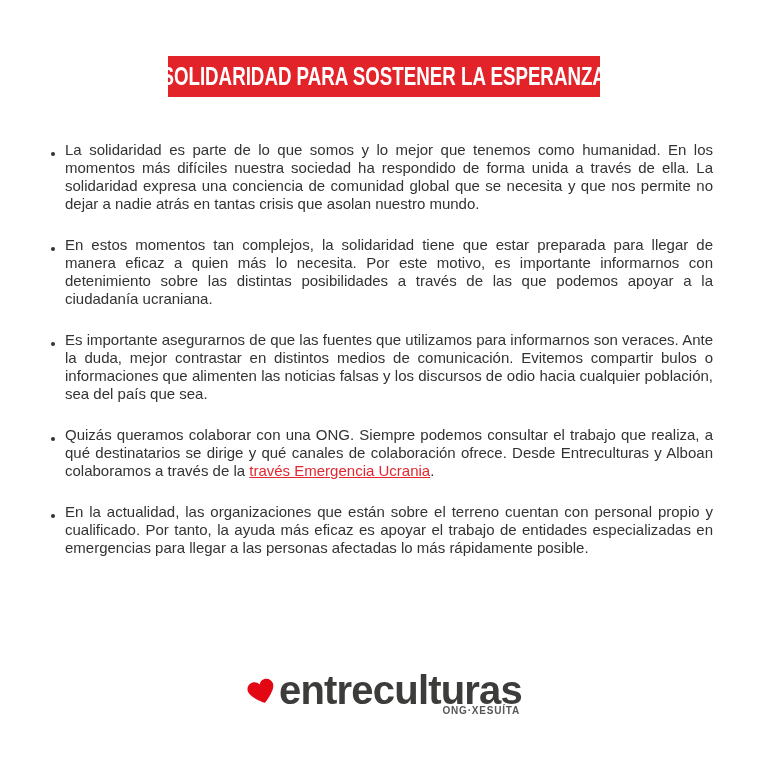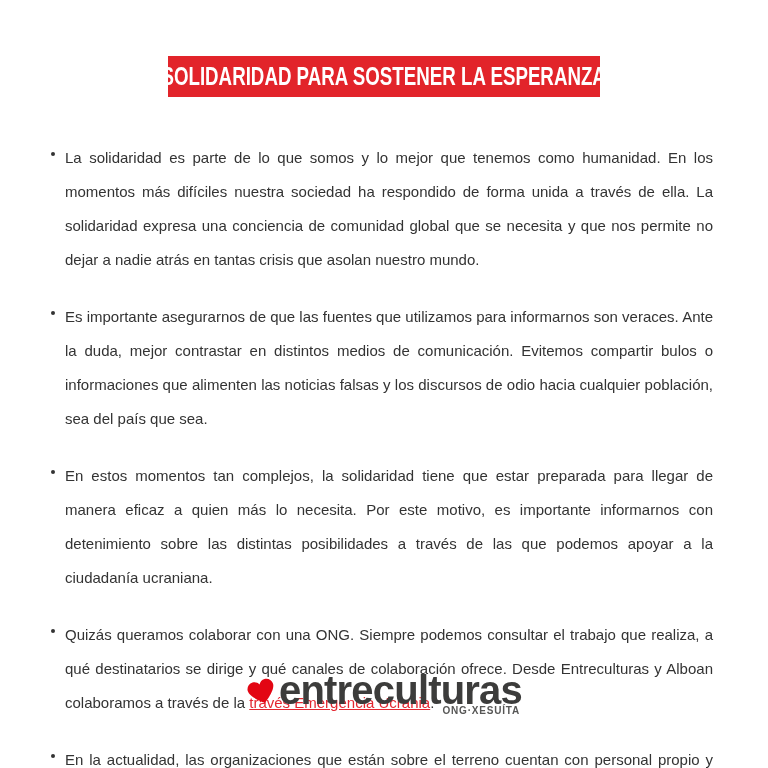--- a/index.html
+++ b/index.html
@@ -40,21 +40,21 @@
   .content{
     margin:44px 55px 0 65px;
     padding:0;
     list-style:none;
   }
   .content li{
     position:relative;
     margin:0 0 23px 0;
     text-align:justify;
     font-size:15px;
-    line-height:34px;
+    line-height:18px;
     color:var(--text-color);
   }
   .content li:last-child{margin-bottom:0;}
   .content li::before{
     content:"";
     position:absolute;
     left:-14px;top:11px;
     width:4px;height:4px;
     border-radius:50%;
     background:var(--text-color);
@@ -106,24 +106,24 @@
 
 <div class="banner">
   <span class="banner-title">SOLIDARIDAD PARA SOSTENER LA ESPERANZA</span>
 </div>
 
 <ul class="content">
   <li>
     <span>La solidaridad es parte de lo que somos y lo mejor que tenemos como humanidad. En los momentos más difíciles nuestra sociedad ha respondido de forma unida a través de ella. La solidaridad expresa una conciencia de comunidad global que se necesita y que nos permite no dejar a nadie atrás en tantas crisis que asolan nuestro mundo.</span>
   </li>
   <li>
-    <span>Es importante asegurarnos de que las fuentes que utilizamos para informarnos son veraces. Ante la duda, mejor contrastar en distintos medios de comunicación. Evitemos compartir bulos o informaciones que alimenten las noticias falsas y los discursos de odio hacia cualquier población, sea del país que sea.</span>
+    <span>En estos momentos tan complejos, la solidaridad tiene que estar preparada para llegar de manera eficaz a quien más lo necesita. Por este motivo, es importante informarnos con detenimiento sobre las distintas posibilidades a través de las que podemos apoyar a la ciudadanía ucraniana.</span>
   </li>
   <li>
-    <span>En estos momentos tan complejos, la solidaridad tiene que estar preparada para llegar de manera eficaz a quien más lo necesita. Por este motivo, es importante informarnos con detenimiento sobre las distintas posibilidades a través de las que podemos apoyar a la ciudadanía ucraniana.</span>
+    <span>Es importante asegurarnos de que las fuentes que utilizamos para informarnos son veraces. Ante la duda, mejor contrastar en distintos medios de comunicación. Evitemos compartir bulos o informaciones que alimenten las noticias falsas y los discursos de odio hacia cualquier población, sea del país que sea.</span>
   </li>
   <li>
     <span>Quizás queramos colaborar con una ONG. Siempre podemos consultar el trabajo que realiza, a qué destinatarios se dirige y qué canales de colaboración ofrece. Desde Entreculturas y Alboan colaboramos a través de la </span><a class="campaign-link">través Emergencia Ucrania</a><span>.</span>
   </li>
   <li>
     <span>En la actualidad, las organizaciones que están sobre el terreno cuentan con personal propio y cualificado. Por tanto, la ayuda más eficaz es apoyar el trabajo de entidades especializadas en emergencias para llegar a las personas afectadas lo más rápidamente posible.</span>
   </li>
 </ul>
 
 <div class="footer-logo">

